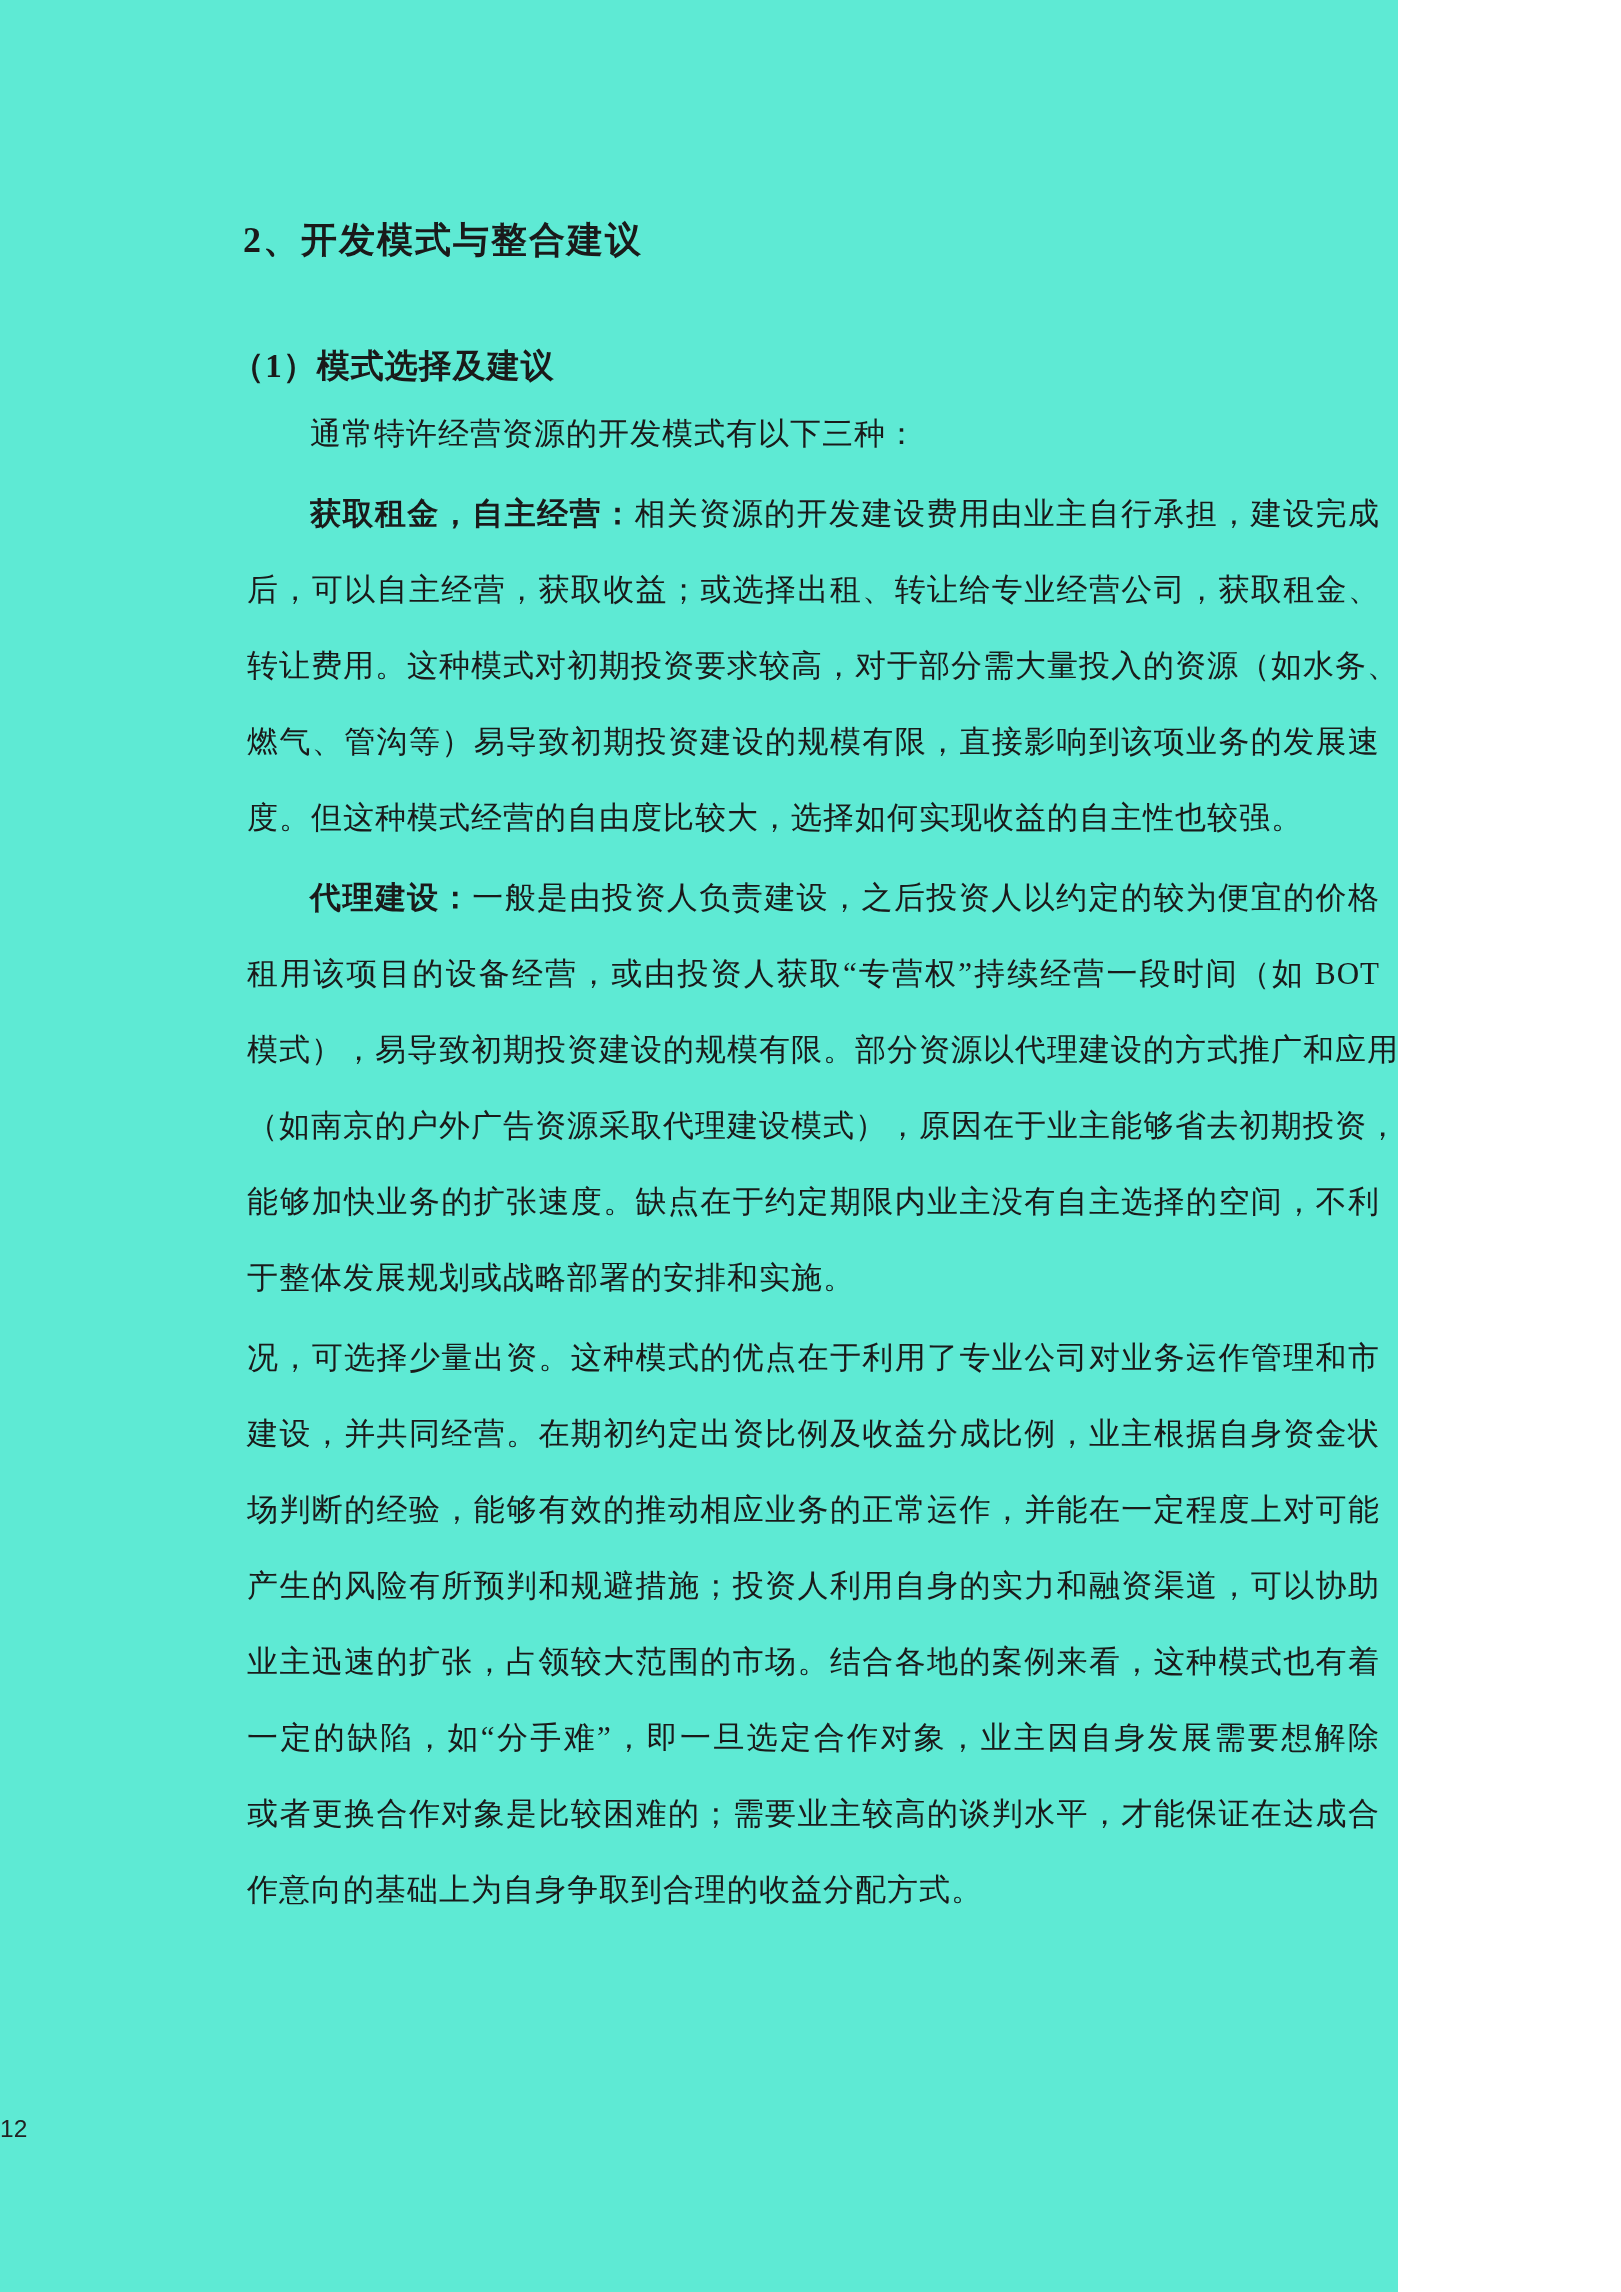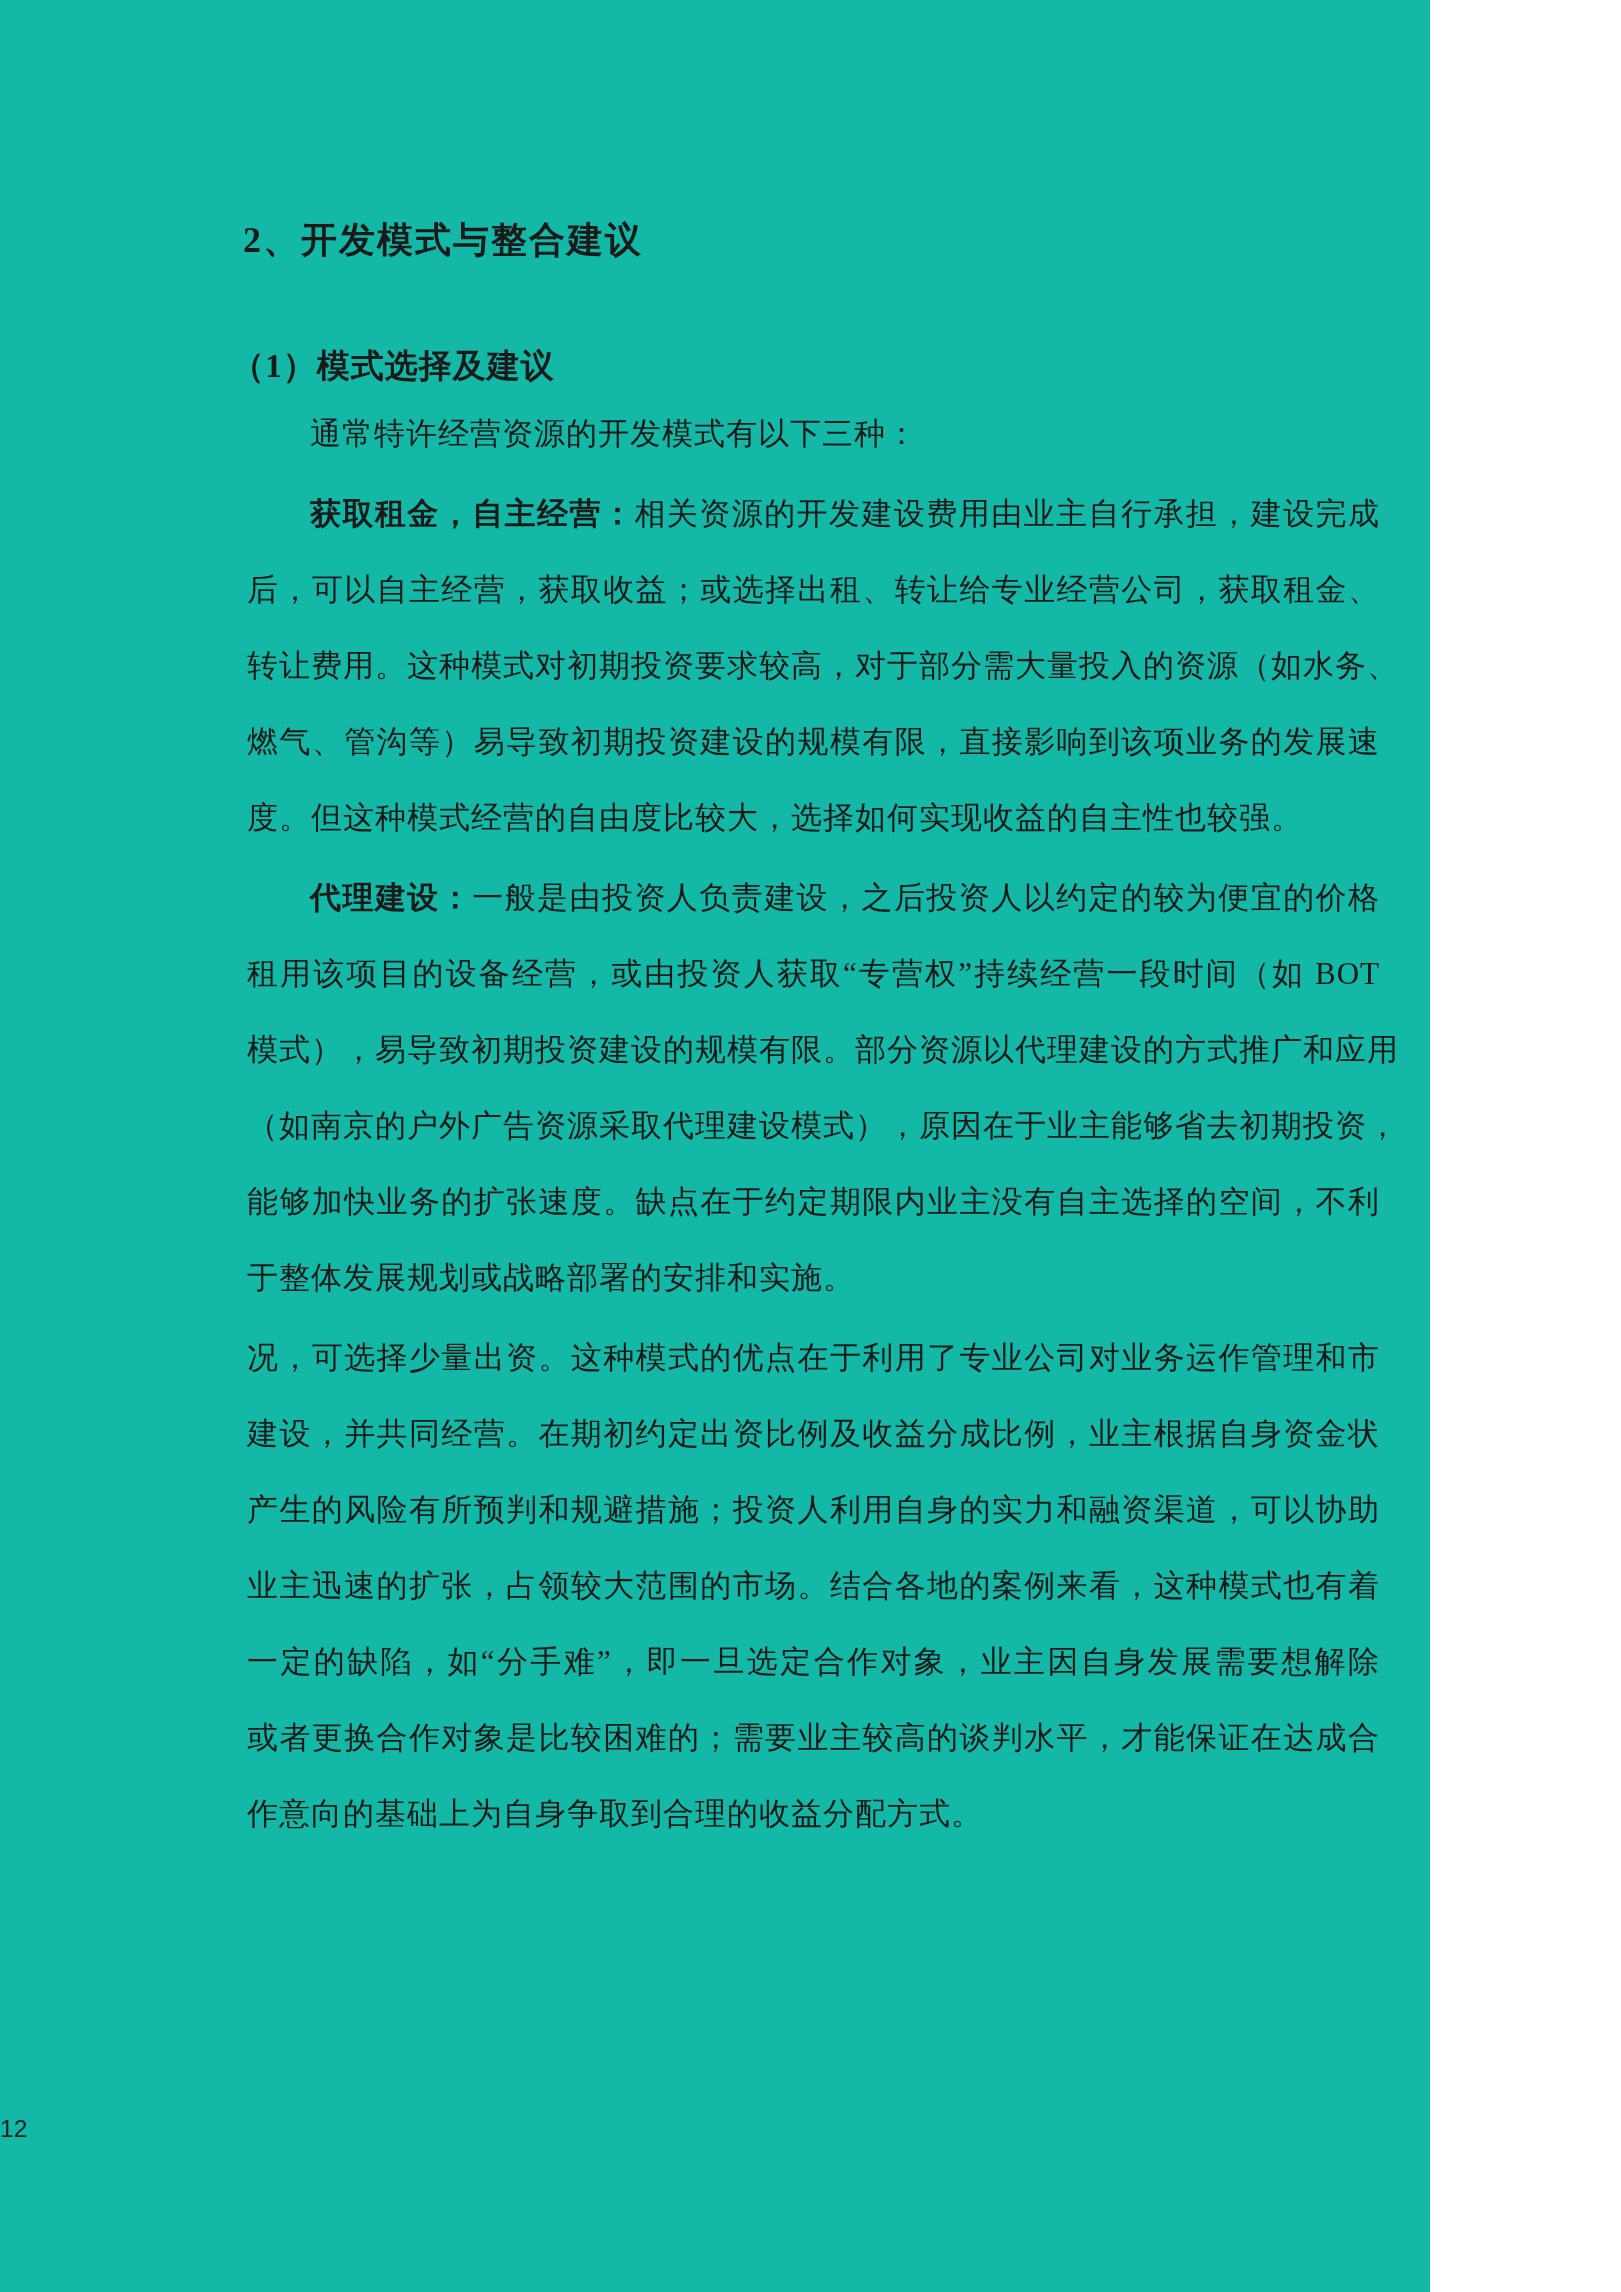--- a/index.html
+++ b/index.html
@@ -4,25 +4,24 @@
 <style>
   html, body {
     margin: 0;
     padding: 0;
     background: #ffffff;
   }
   .page {
     position: relative;
     width: 1398px;
     height: 2293px;
-    background: #14b8a6;
+    background: #5eead4;
     overflow: hidden;
     font-family: "Liberation Serif", "DejaVu Serif", serif;
     color: #1a1a1a;
-    padding-left: 32px;
   }
   .content {
     position: absolute;
     left: 243px;
     top: 0;
     width: 1141px;
   }
   .doc-title {
     margin: 220px 0 0 0;
     font-size: 36px;
@@ -101,20 +100,21 @@
           <div class="line indent"><b>代理建设：</b>一般是由投资人负责建设，之后投资人以约定的较为便宜的价格</div>
           <div class="line">租用该项目的设备经营，或由投资人获取“专营权”持续经营一段时间（如 BOT</div>
           <div class="line">模式），易导致初期投资建设的规模有限。部分资源以代理建设的方式推广和应用</div>
           <div class="line">（如南京的户外广告资源采取代理建设模式），原因在于业主能够省去初期投资，</div>
           <div class="line">能够加快业务的扩张速度。缺点在于约定期限内业主没有自主选择的空间，不利</div>
           <div class="line last">于整体发展规划或战略部署的安排和实施。</div>
         </div>
         <div class="paragraph">
           <div class="line">况，可选择少量出资。这种模式的优点在于利用了专业公司对业务运作管理和市</div>
           <div class="line">建设，并共同经营。在期初约定出资比例及收益分成比例，业主根据自身资金状</div>
+          <div class="line">场判断的经验，能够有效的推动相应业务的正常运作，并能在一定程度上对可能</div>
           <div class="line">产生的风险有所预判和规避措施；投资人利用自身的实力和融资渠道，可以协助</div>
           <div class="line">业主迅速的扩张，占领较大范围的市场。结合各地的案例来看，这种模式也有着</div>
           <div class="line">一定的缺陷，如“分手难”，即一旦选定合作对象，业主因自身发展需要想解除</div>
           <div class="line">或者更换合作对象是比较困难的；需要业主较高的谈判水平，才能保证在达成合</div>
           <div class="line last">作意向的基础上为自身争取到合理的收益分配方式。</div>
         </div>
       </div>
   </div>
   <div class="page-number">12</div>
 </div>

